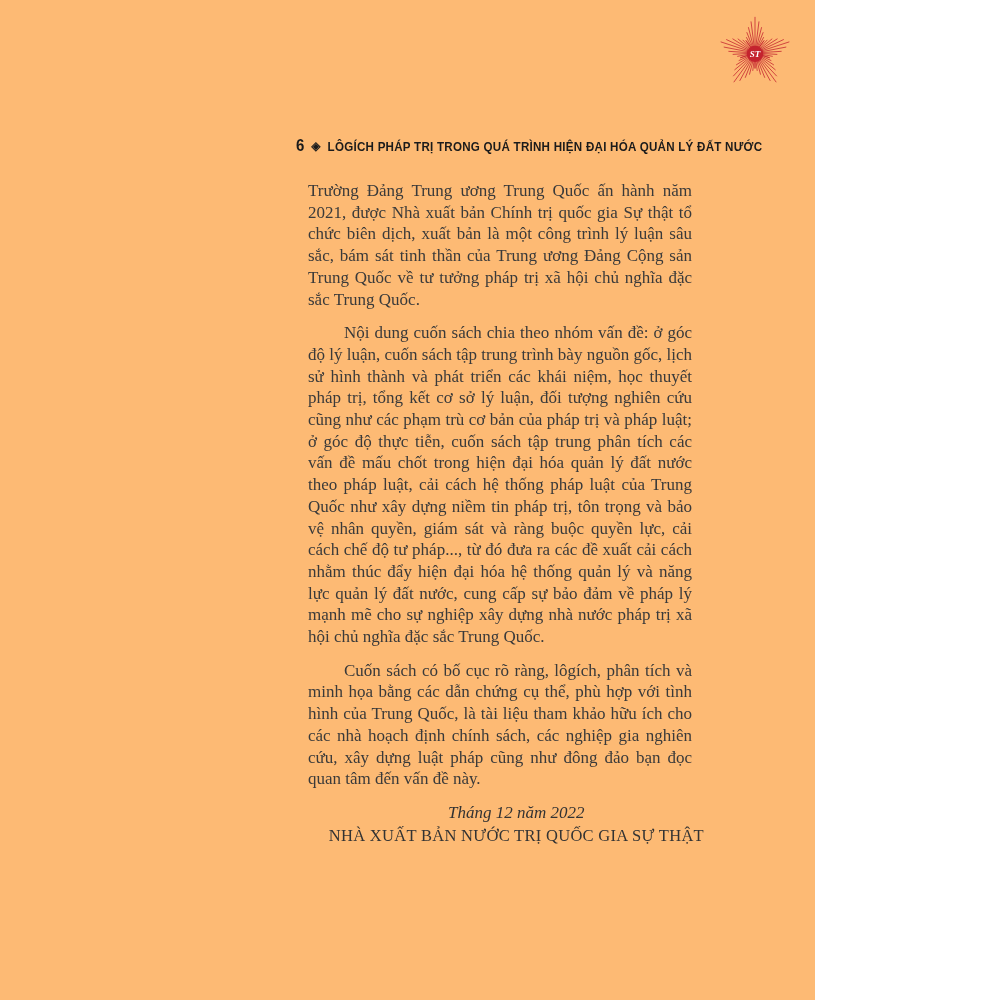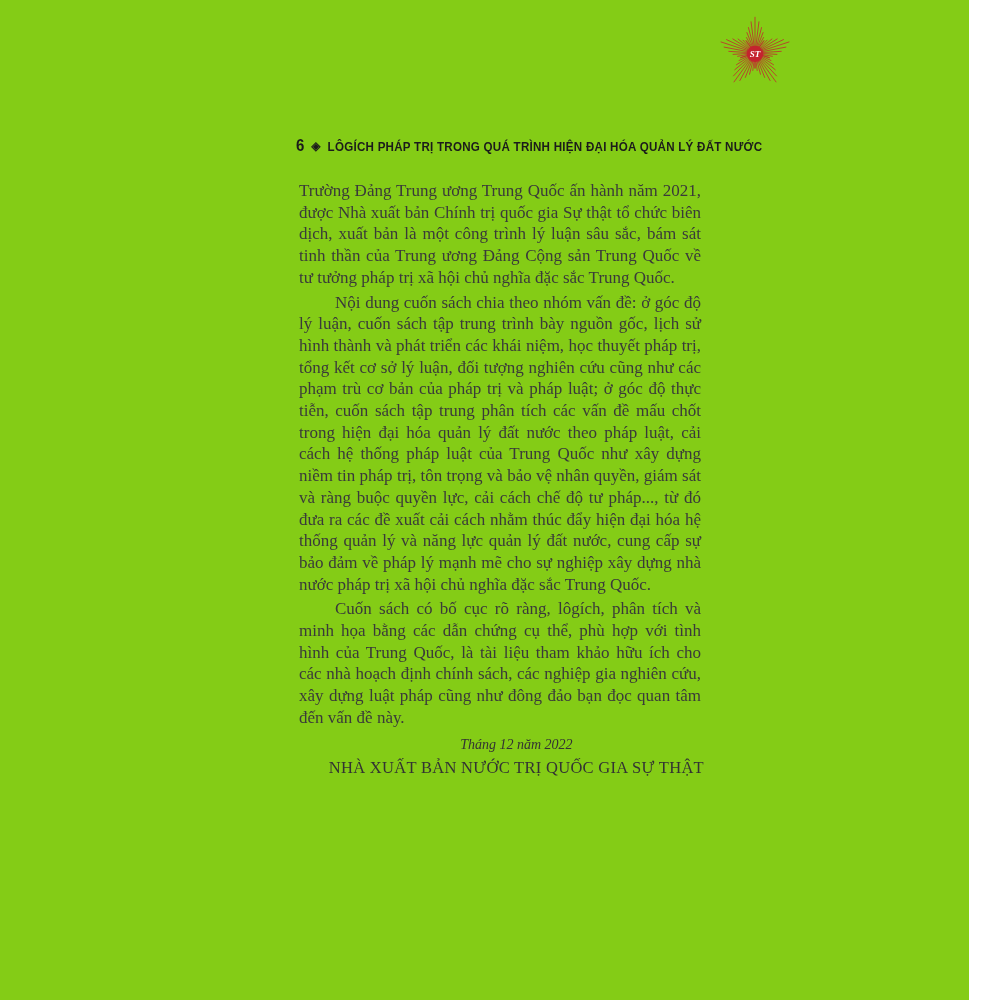--- a/index.html
+++ b/index.html
@@ -2,23 +2,23 @@
 <html><head>
 <meta charset="utf-8">
 <style>
   html, body {
     margin: 0;
     padding: 0;
     background: #ffffff;
   }
   .page {
     position: relative;
-    width: 969px;
+    width: 815px;
     height: 1000px;
-    background: #84cc16;
+    background: #fdba74;
     overflow: hidden;
     font-family: "Liberation Serif", serif;
   }
 
   
   .logo-wrap {
     position: absolute;
     left: 712px;
     top: 10px;
     width: 86px;
@@ -60,37 +60,37 @@
   }
 
   .body-text {
     margin-top: 26px;
     color: #3a3a3a;
     font-size: 17px;
     line-height: 21.7px;
     text-align: justify;
   }
   .body-text p {
-    margin: 3px;
+    margin: 12px;
   }
   .body-text p.indent {
     text-indent: 36px;
   }
 
   .signature {
     margin-top: 5px;
     margin-left: auto;
     margin-right: 0;
     width: fit-content;
     text-align: center;
     color: #333333;
   }
   .signature .date-line {
     font-style: italic;
-    font-size: 14px;
+    font-size: 17px;
     line-height: 22px;
   }
   .signature .publisher-line {
     font-size: 16.5px;
     line-height: 23px;
     letter-spacing: 0.3px;
     white-space: nowrap;
   }
 </style>
 </head>

